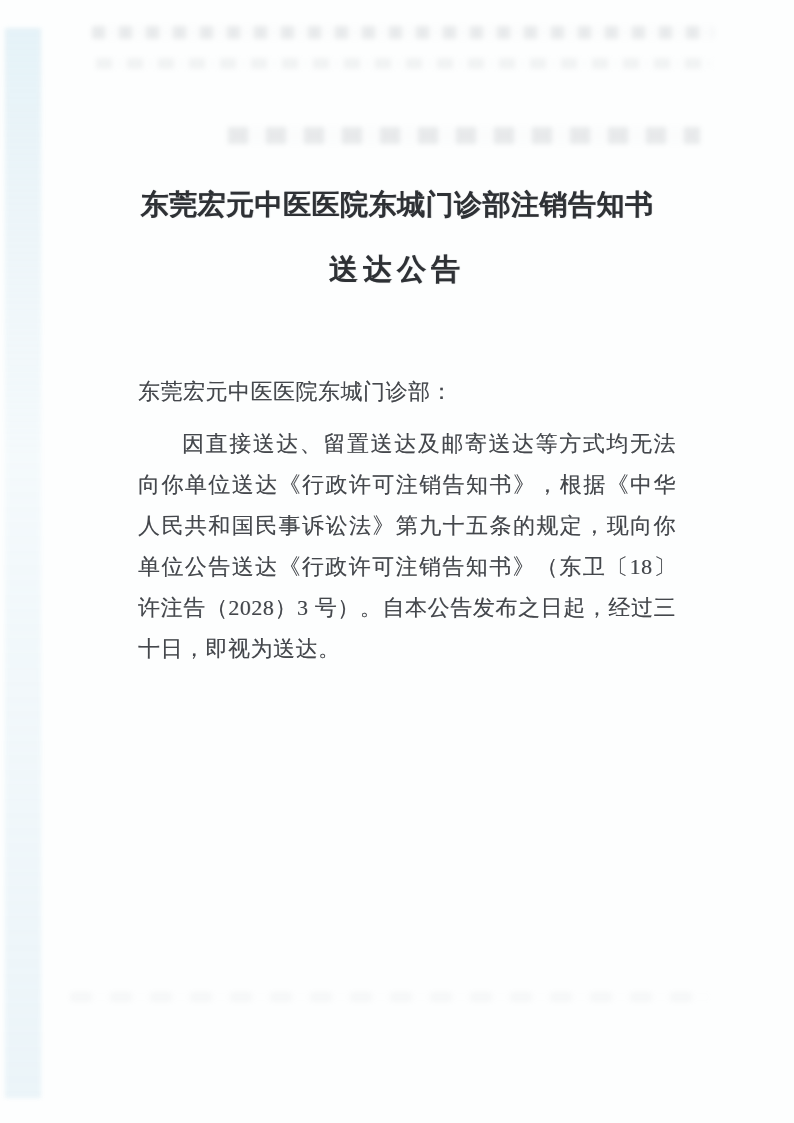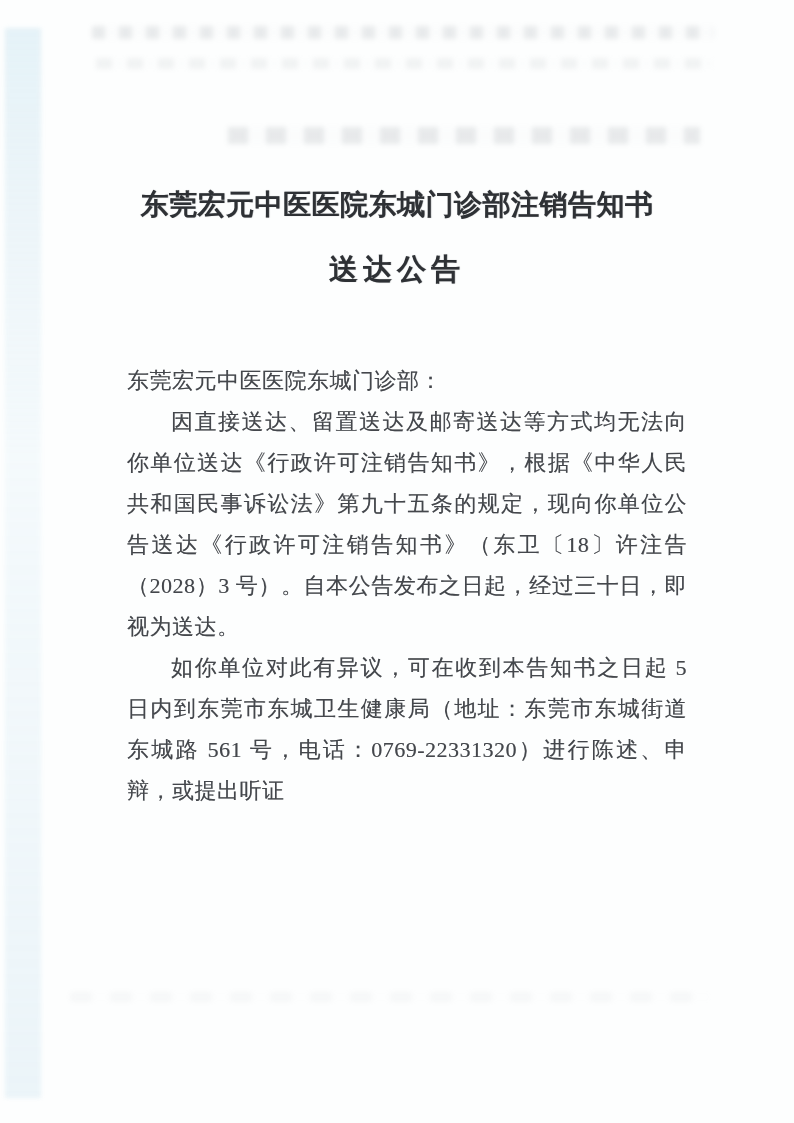--- a/index.html
+++ b/index.html
@@ -61,37 +61,36 @@
     position: absolute;
     left: 127px; top: 360px; width: 560px;
     font-size: 22px;
     line-height: 41px;
     letter-spacing: 0.5px;
     color: #44474c;
     text-align: justify;
     text-justify: inter-ideograph;
     text-shadow: 0.3px 0.3px 0.6px rgba(68,71,76,.45);
   }
-  .body-text p { margin: 0; }
+  .body-text p { margin: 11px; }
   .para { text-indent: 2em; }
 </style>
 </head>
 <body>
 
 <div class="page">
 
   <div class="edge-strip"></div>
   <div class="ghost ghost-1"></div>
   <div class="ghost ghost-2"></div>
   <div class="ghost ghost-3"></div>
   <div class="ghost ghost-4"></div>
 
   <div class="title title-1">东莞宏元中医医院东城门诊部注销告知书</div>
 
   <div class="title title-2">送达公告</div>
 
   <div class="body-text">
     <p class="salutation">东莞宏元中医医院东城门诊部：</p>
     <p class="para">因直接送达、留置送达及邮寄送达等方式均无法向你单位送达《行政许可注销告知书》，根据《中华人民共和国民事诉讼法》第九十五条的规定，现向你单位公告送达《行政许可注销告知书》（东卫〔18〕许注告（2028）3 号）。自本公告发布之日起，经过三十日，即视为送达。</p>
-    <p class="para">如你单位对此有异议，可在收到本告知书之日起 5 日内到东莞市东城卫生健康局（地址：东莞市东城街道东城路 561 号，电话：0769-22331320）进行陈述、申辩，或提出听证</p>
   </div>
 
 </div>
 
 </body></html>

